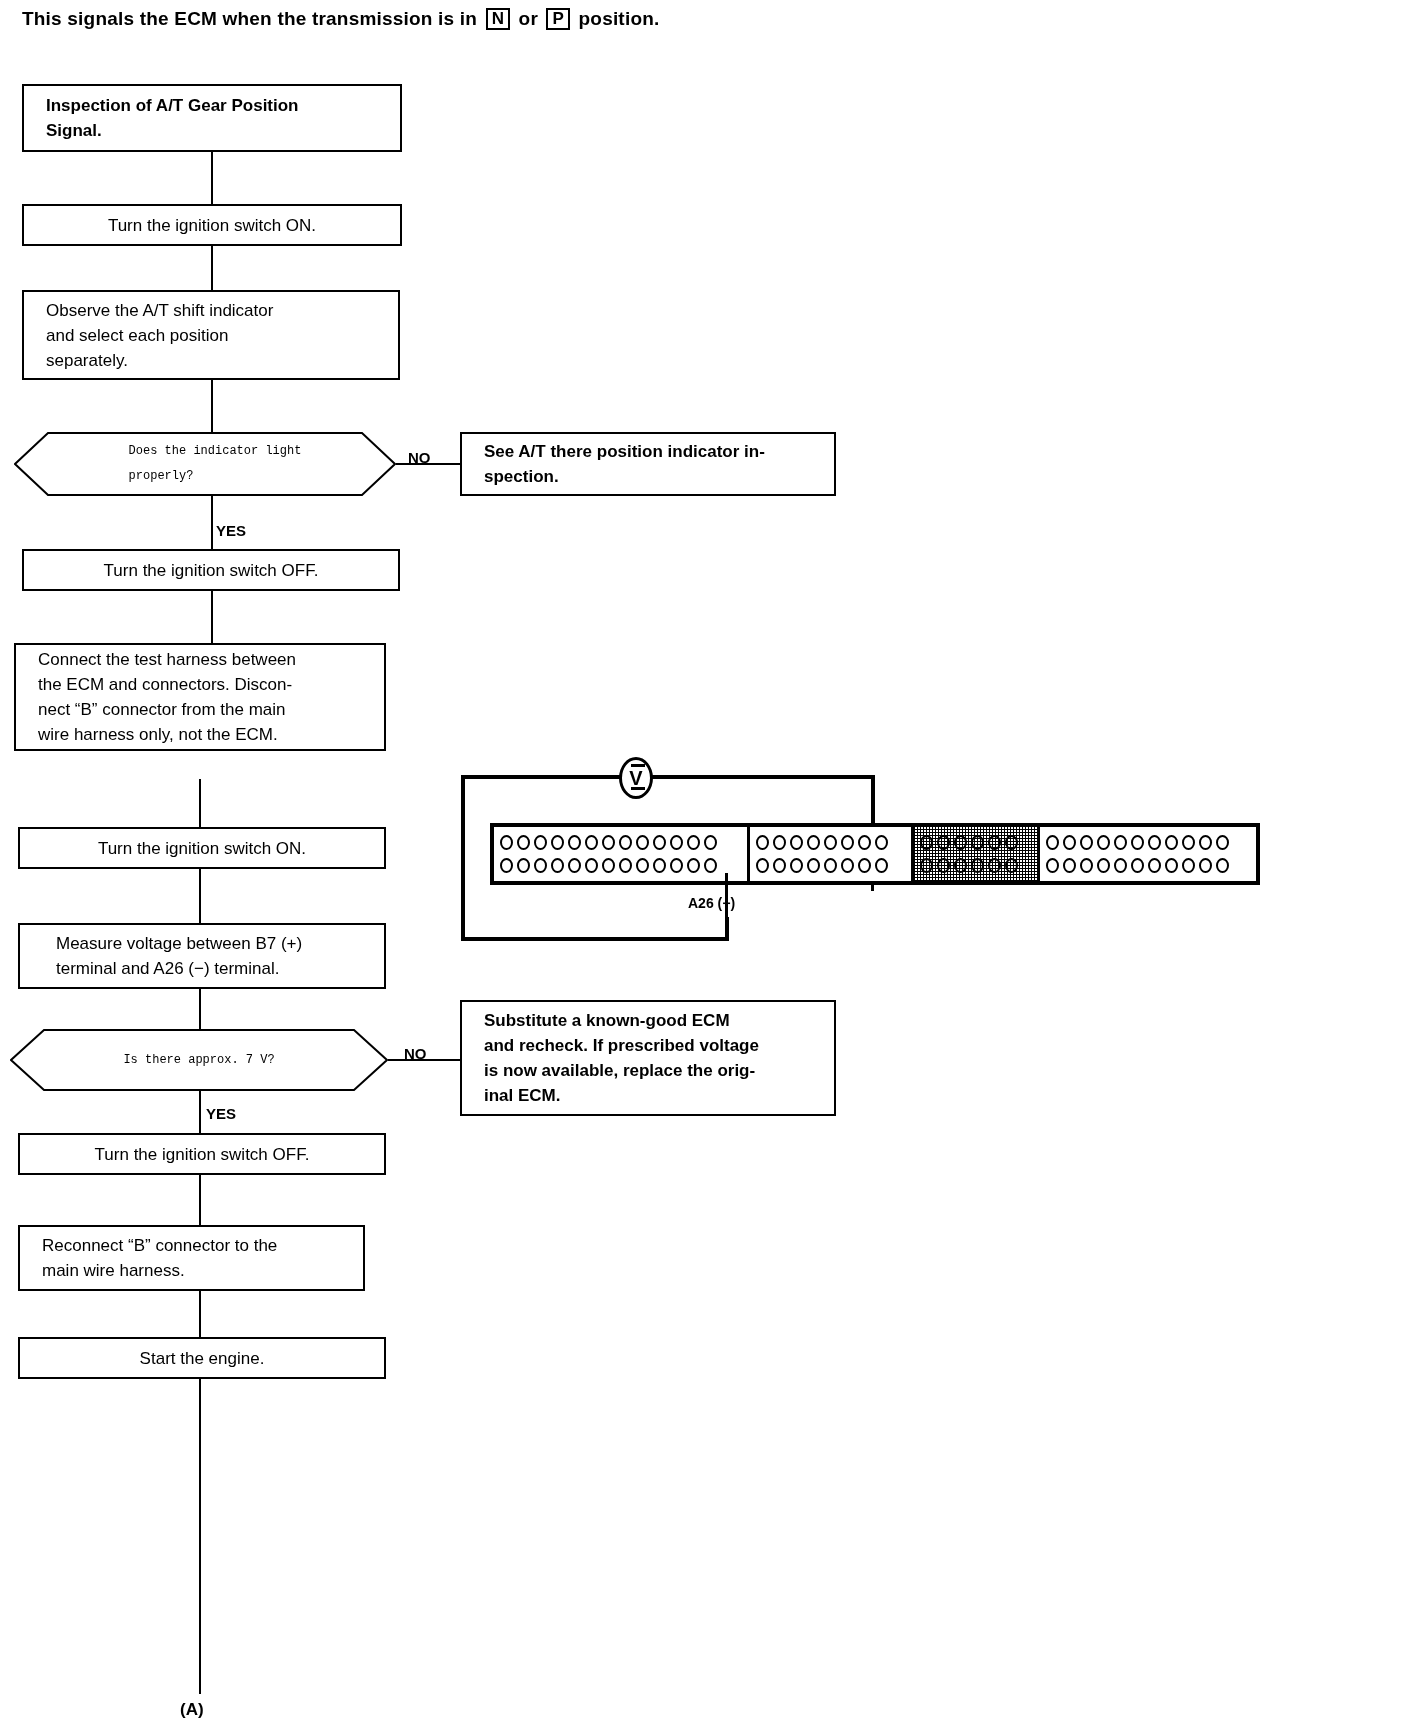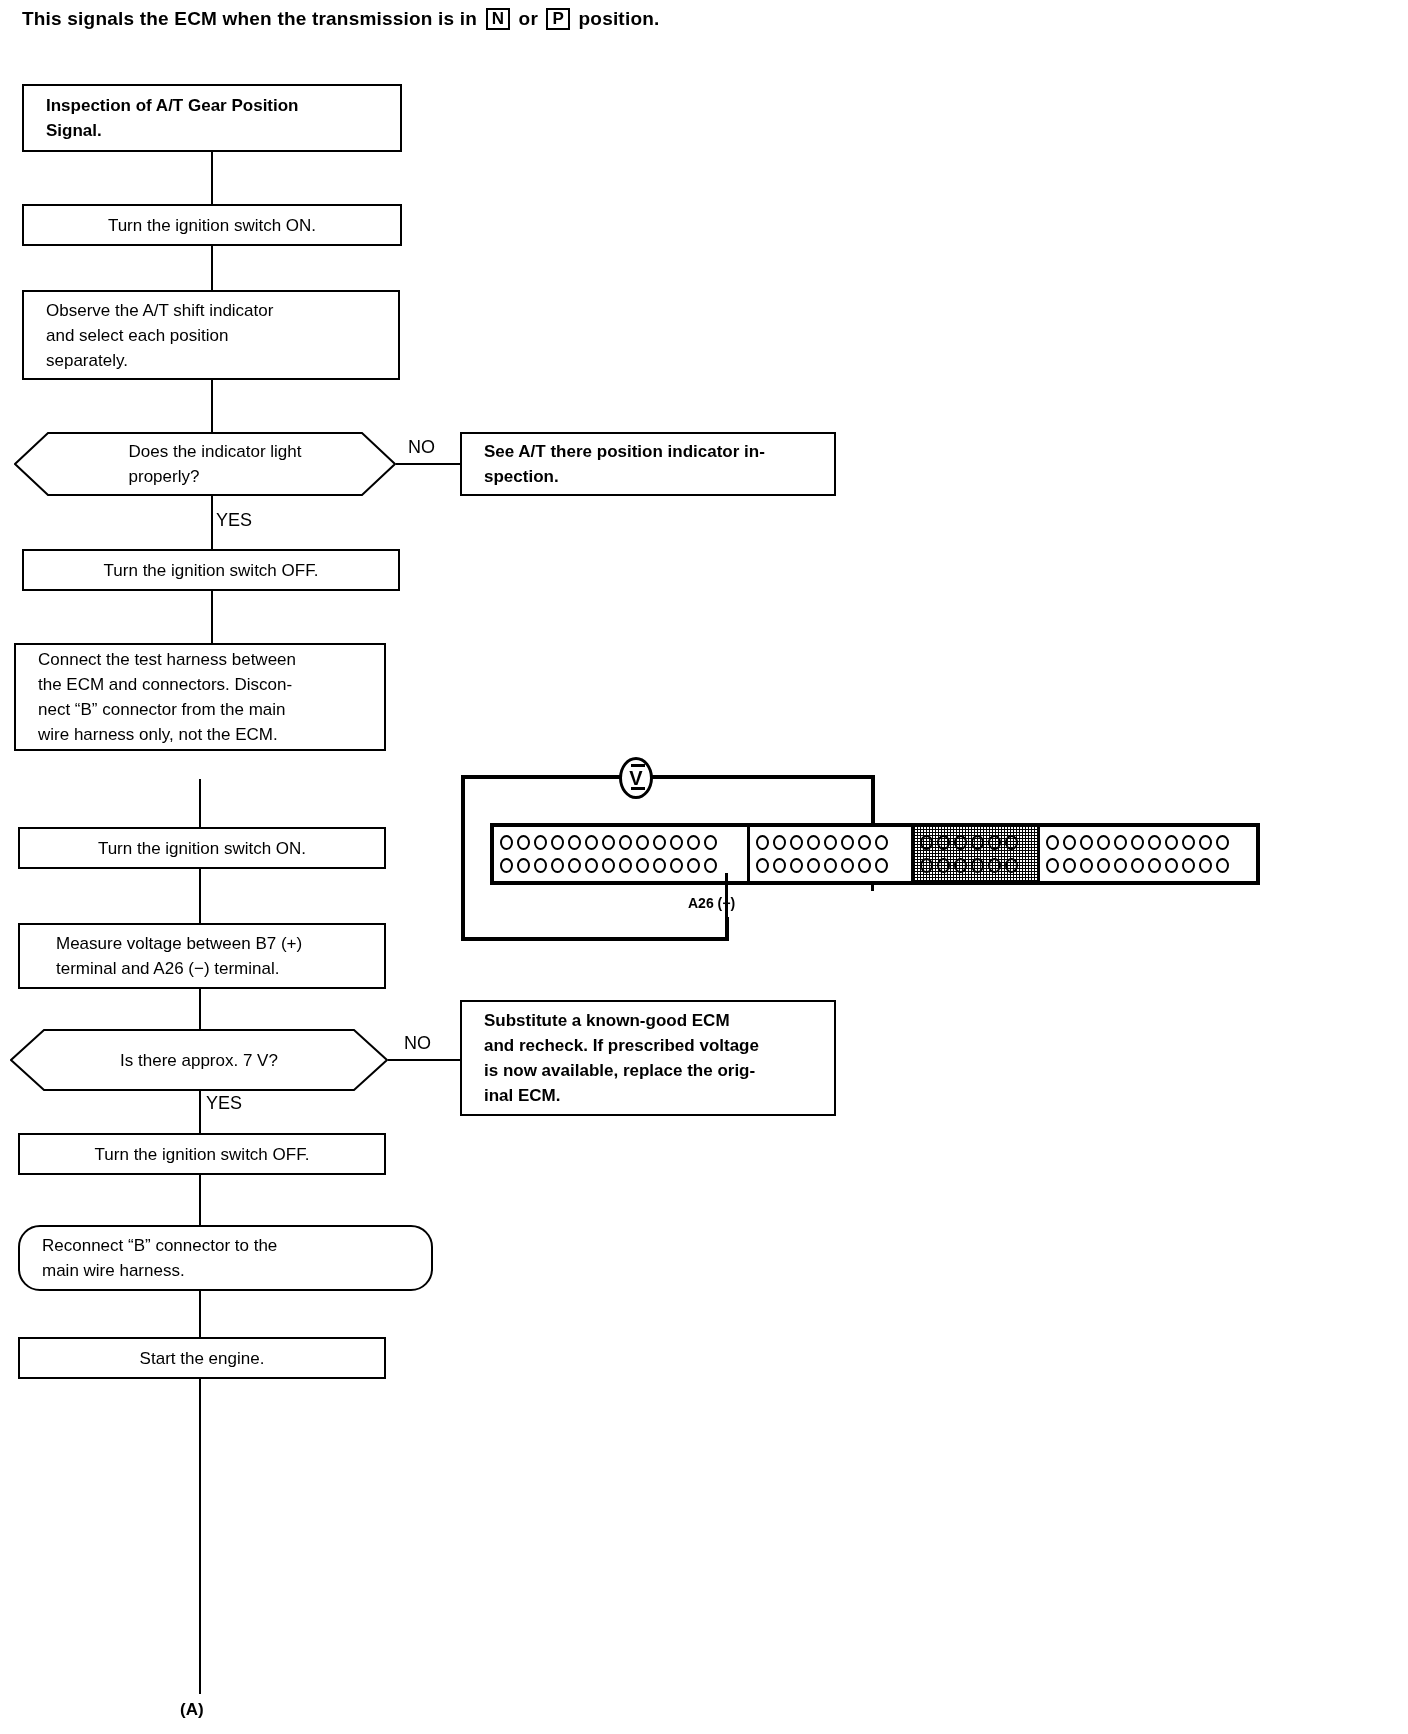--- a/index.html
+++ b/index.html
@@ -29,30 +29,30 @@
   .pbox.center{justify-content:center;text-align:center;}
   .pbox.leftpad{padding-left:22px;}
   .pbox .txt{white-space:pre-line;}
   .pbox.bold{font-weight:bold;}
   .pbox.just .txt{ text-align:left; }
 
   
   .hex{
     position:absolute;box-sizing:border-box;
     display:flex;align-items:center;justify-content:center;
-    font-size:17px;line-height:25px;text-align:left;
+    font-size:12px;line-height:25px;text-align:left;font-family:Liberation Mono, monospace;
   }
   .hex svg{position:absolute;left:0;top:0;}
   .hex .txt{position:relative;white-space:pre-line;z-index:2;}
 
   
   .vline{position:absolute;width:2px;background:#000;}
   .hline{position:absolute;height:2px;background:#000;}
 
-  .edgelabel{position:absolute;font-size:18px;font-weight:normal;}
+  .edgelabel{position:absolute;font-size:15px;font-weight:bold;margin-top:12px;}
 
   
   #pin-diagram{position:absolute;}
   .conn-outer{
     position:absolute;border:4px solid #000;background:#fff;
     box-sizing:border-box;display:flex;
   }
   .conn-sec{
     border-right:3px solid #000;box-sizing:border-box;
     display:flex;flex-direction:column;justify-content:space-around;
@@ -176,21 +176,21 @@
 </div>
 
 <div class="vline" style="left:199px;top:1091px;height:42px;"></div>
 <div class="edgelabel" style="left:206px;top:1093px;">YES</div>
 
 <div class="pbox center" style="left:18px;top:1133px;width:368px;height:42px;">
   <span class="txt">Turn the ignition switch OFF.</span>
 </div>
 <div class="vline" style="left:199px;top:1175px;height:50px;"></div>
 
-<div class="pbox leftpad" style="left:18px;top:1225px;width:415px;height:66px;border-radius:22px;">
+<div class="pbox leftpad" style="left:18px;top:1225px;width:347px;height:66px;">
   <span class="txt">Reconnect “B” connector to the
 main wire harness.</span>
 </div>
 <div class="vline" style="left:199px;top:1291px;height:46px;"></div>
 
 <div class="pbox center" style="left:18px;top:1337px;width:368px;height:42px;">
   <span class="txt">Start the engine.</span>
 </div>
 <div class="vline" style="left:199px;top:1379px;height:315px;"></div>
 

